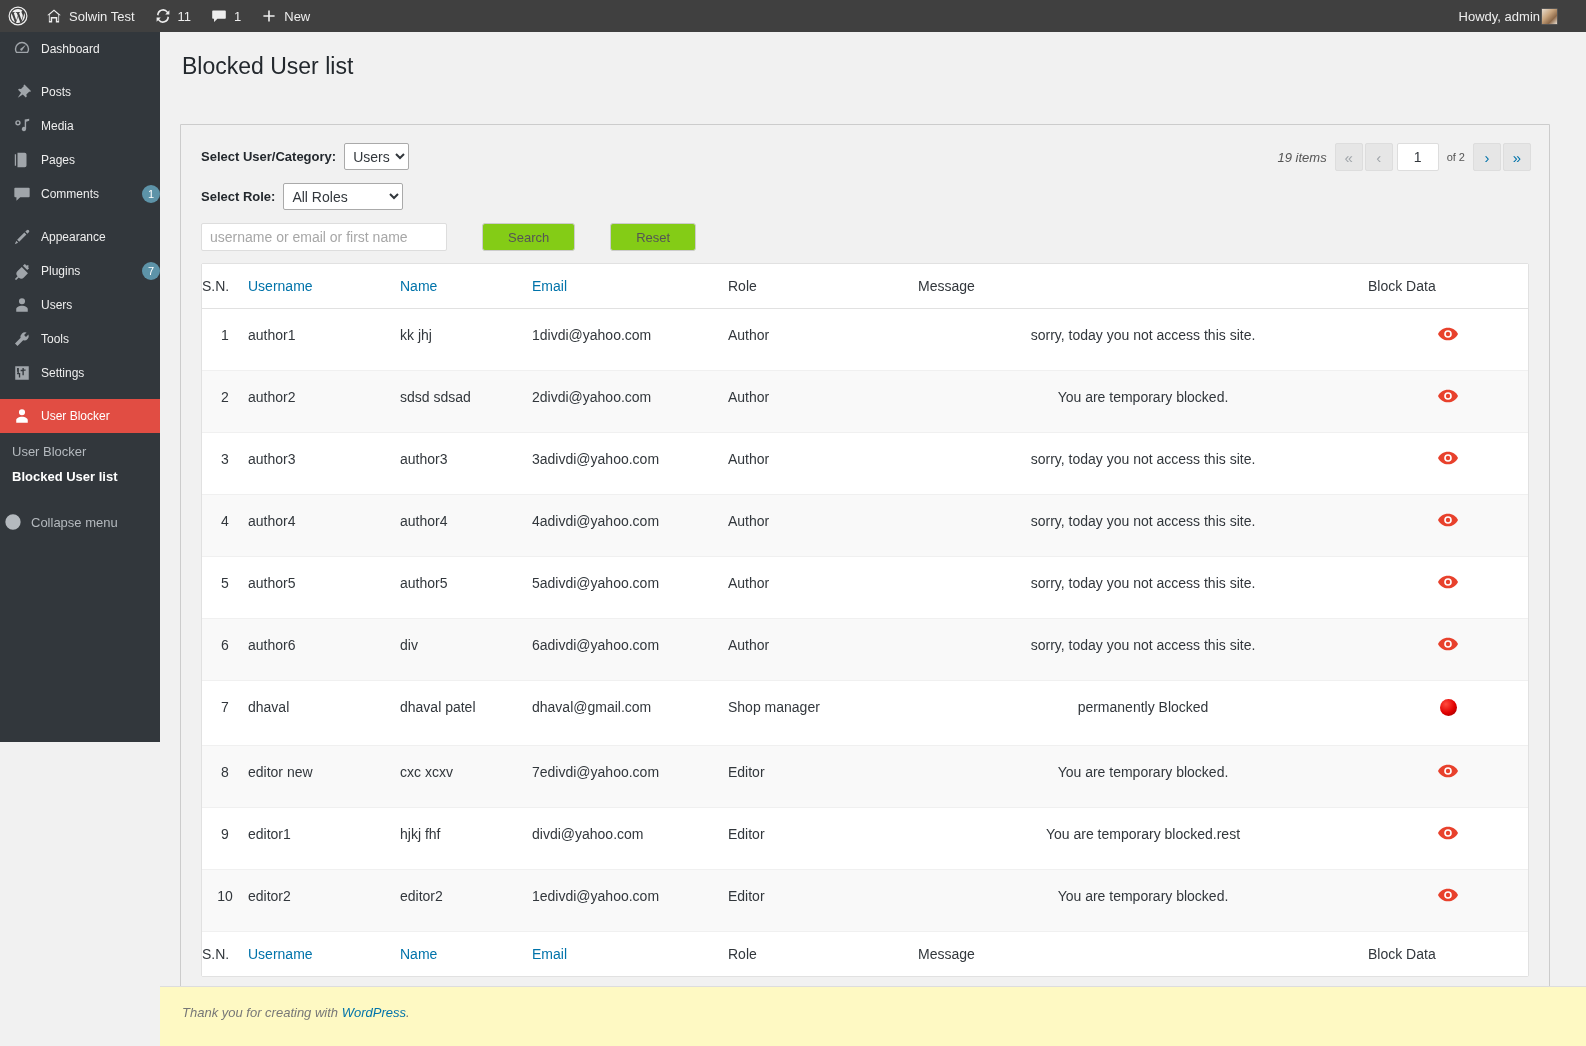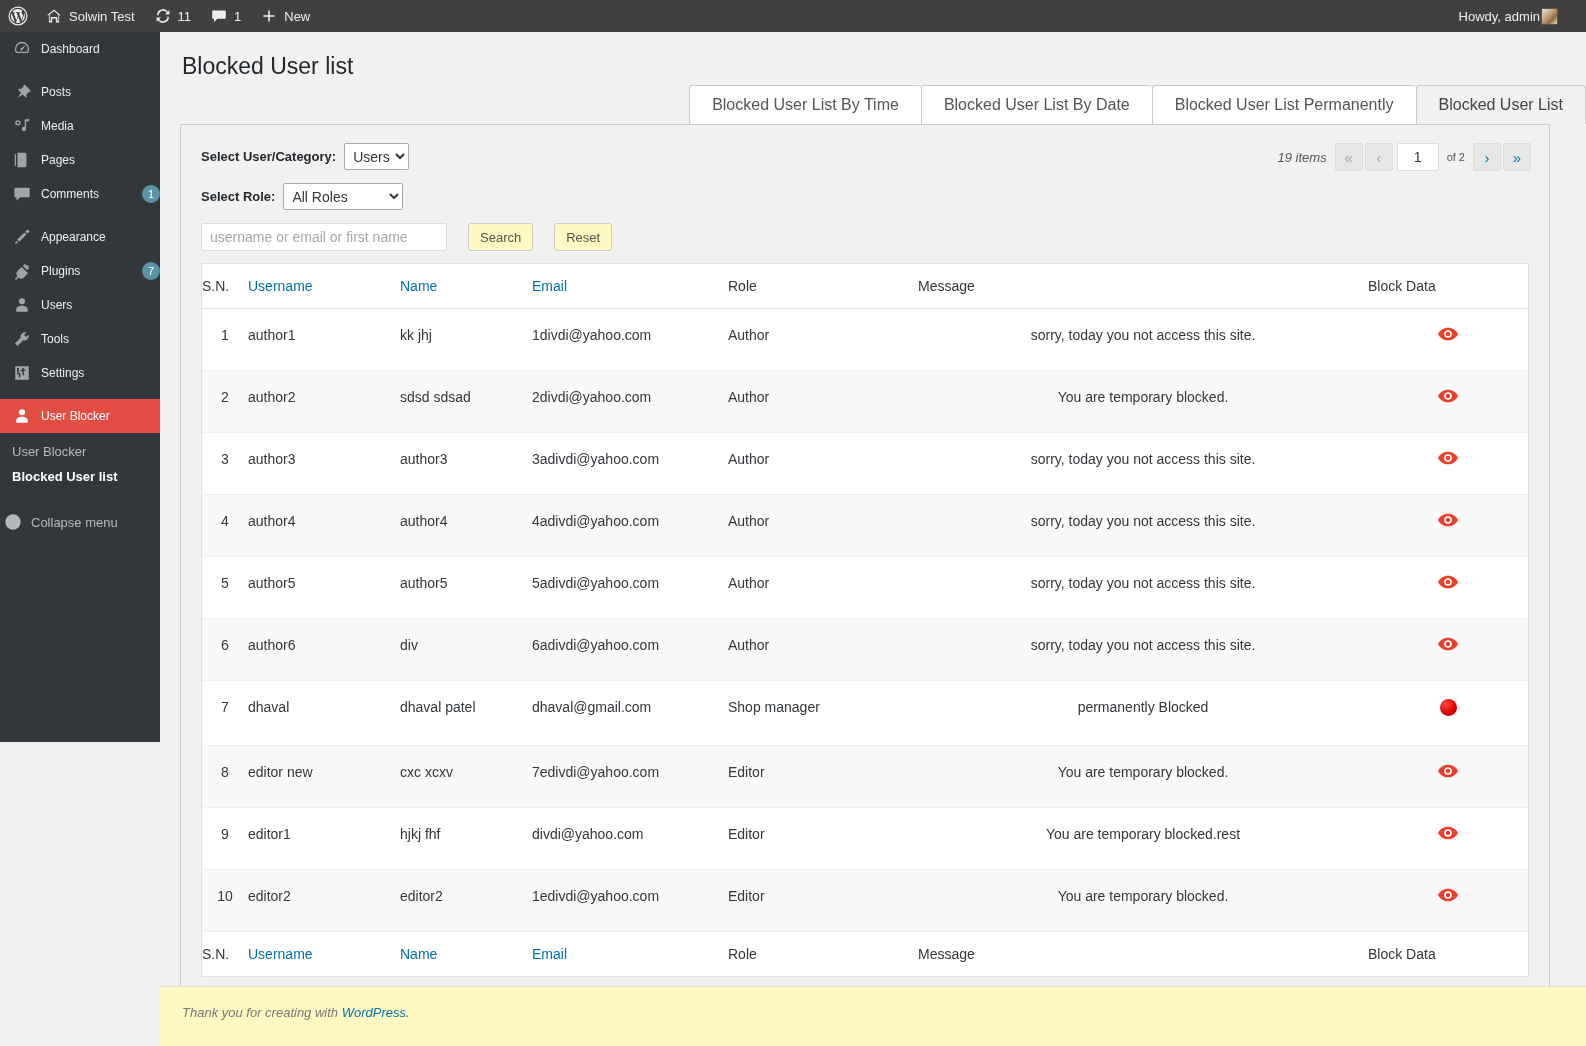--- a/index.html
+++ b/index.html
@@ -160,25 +160,25 @@
     width: 246px; height: 28px;
     padding: 3px 8px;
     border: 1px solid #ddd;
     border-radius: 2px;
     background: #fff;
     font-family: "Liberation Sans", sans-serif;
     font-size: 14px; color: #32373c;
   }
   #search-input::placeholder { color: #a7a7a7; }
   .btn {
-    height: 28px; padding: 0 11px;
+    height: 28px; padding: 0 25px;
     border: 1px solid #ccc; border-radius: 3px;
-    background: #fef9c3; color: #555;
+    background: #84cc16; color: #555;
     font-family: "Liberation Sans", sans-serif;
-    font-size: 13px; cursor: pointer;
+    font-size: 13px; cursor: pointer; margin-left: 14px;
   }
 
   
   .pagination {
     position: absolute; top: 18px; right: 16px;
     display: flex; align-items: center; gap: 0px;
     font-size: 13px; color: #555;
   }
   .pg-count { font-style: italic; color: #555; margin-right: 8px; }
   .pg-btn {
@@ -438,26 +438,20 @@
     </span>
     <span>Collapse menu</span>
   </div>
 </div>
 <div class="hidden-below"></div>
 
 <div id="content">
 
   <h1 id="page-title">Blocked User list</h1>
 
-  <div id="tabs">
-    <div class="tab">Blocked User List By Time</div>
-    <div class="tab">Blocked User List By Date</div>
-    <div class="tab">Blocked User List Permanently</div>
-    <div class="tab active">Blocked User List</div>
-  </div>
 
   <div id="panel">
 
     <div class="pagination">
       <span class="pg-count">19 items</span>
       <span class="pg-btn">«</span>
       <span class="pg-btn">‹</span>
       <input class="pg-input" value="1" style="">
       <span class="pg-of">of 2</span>
       <span class="pg-btn enabled">›</span>

